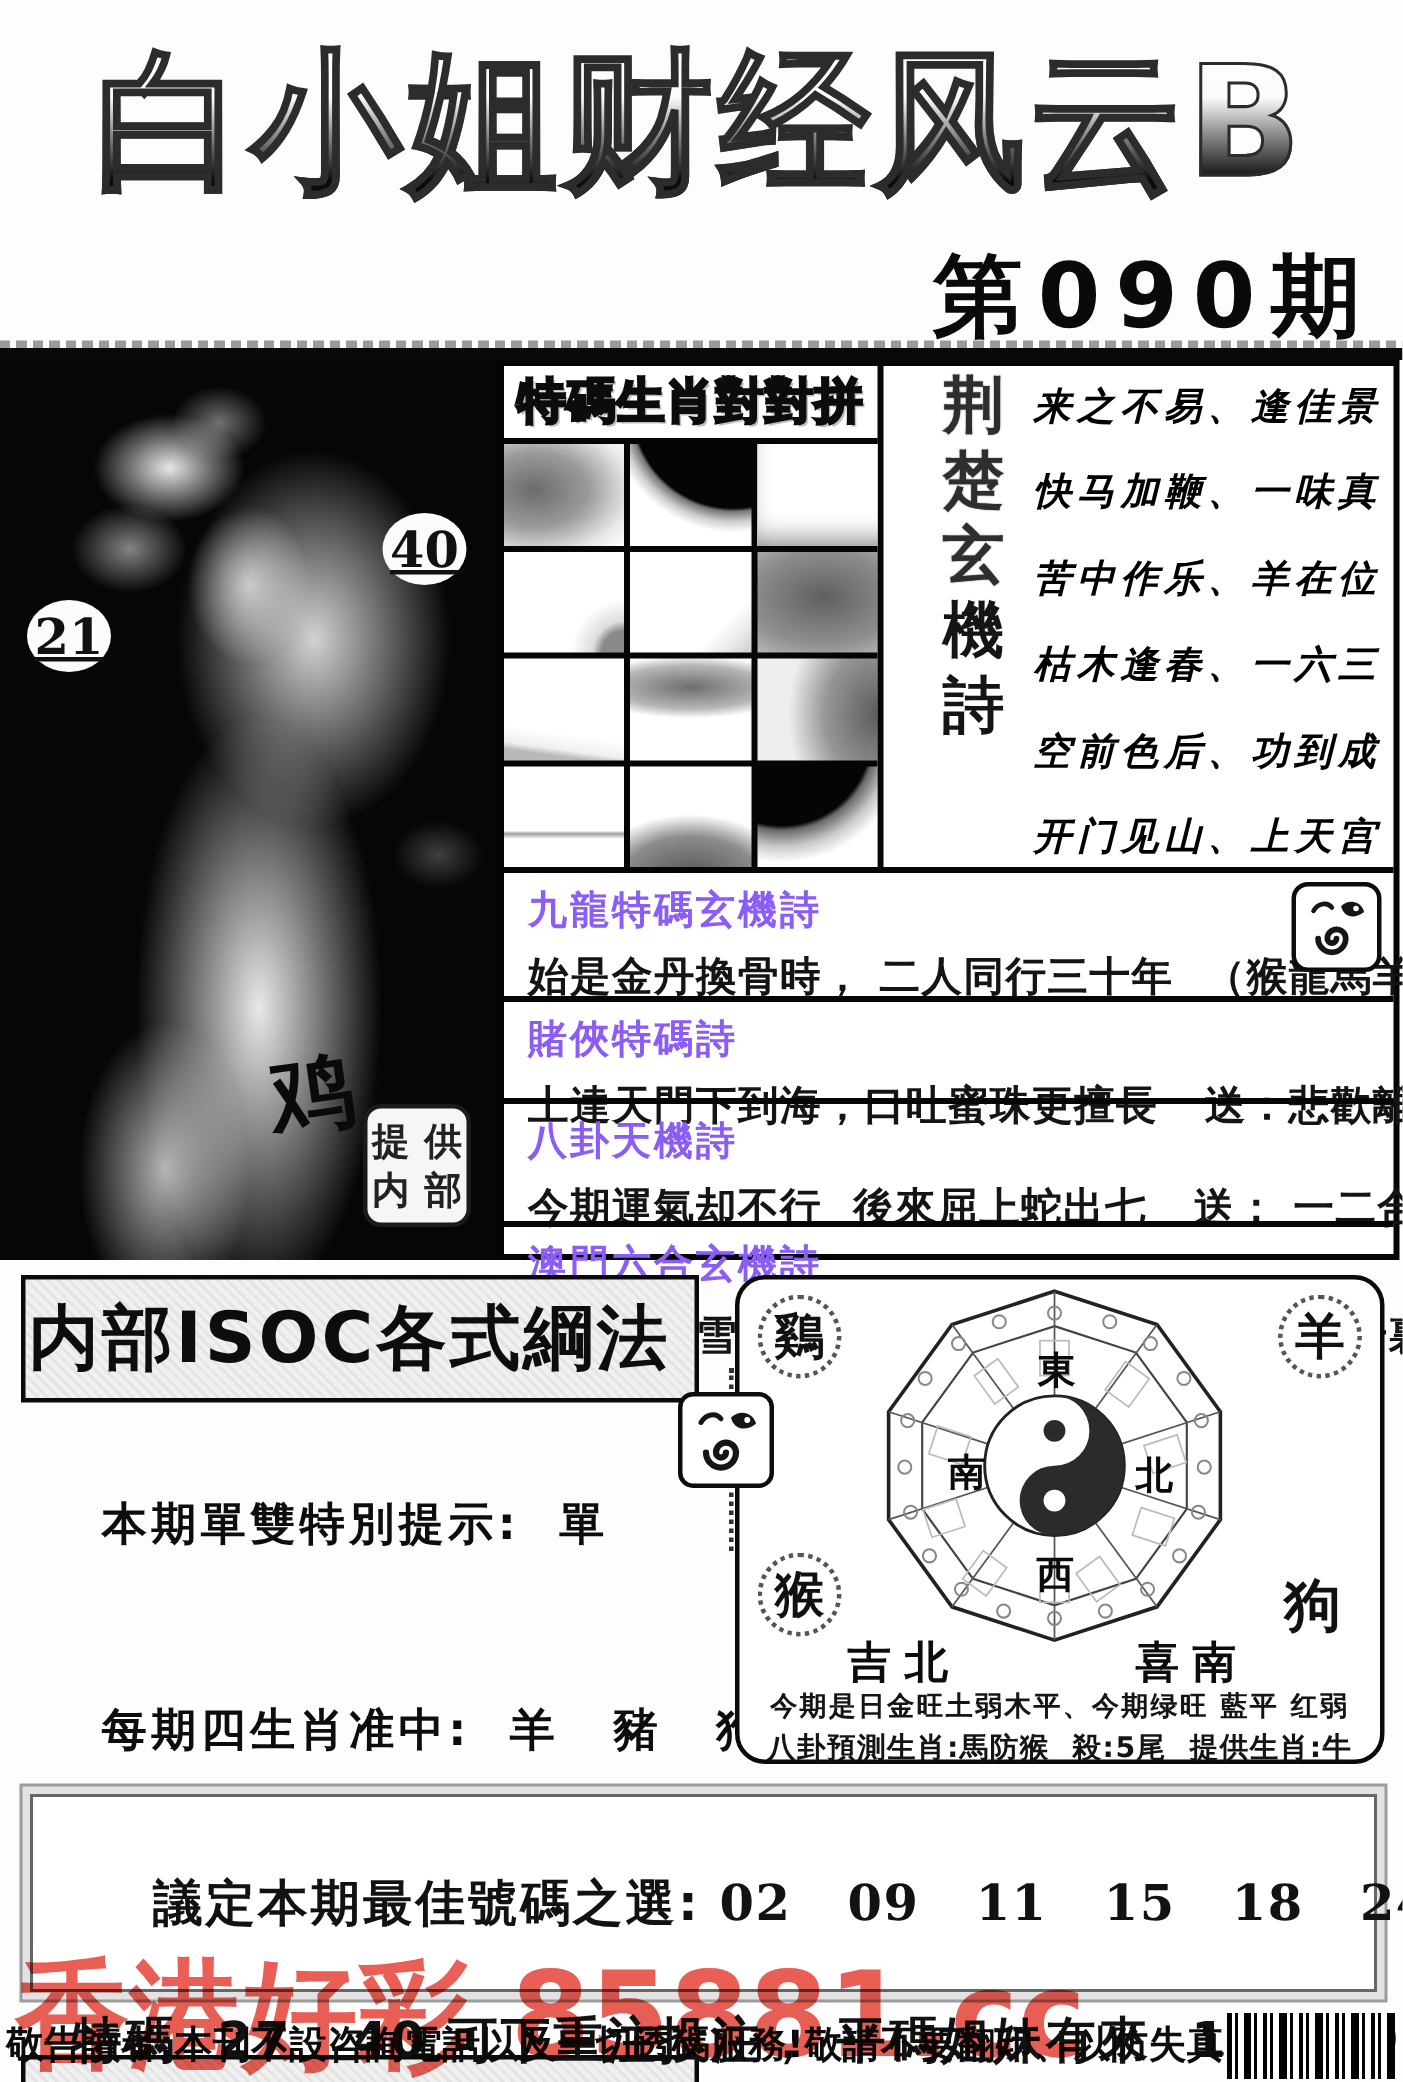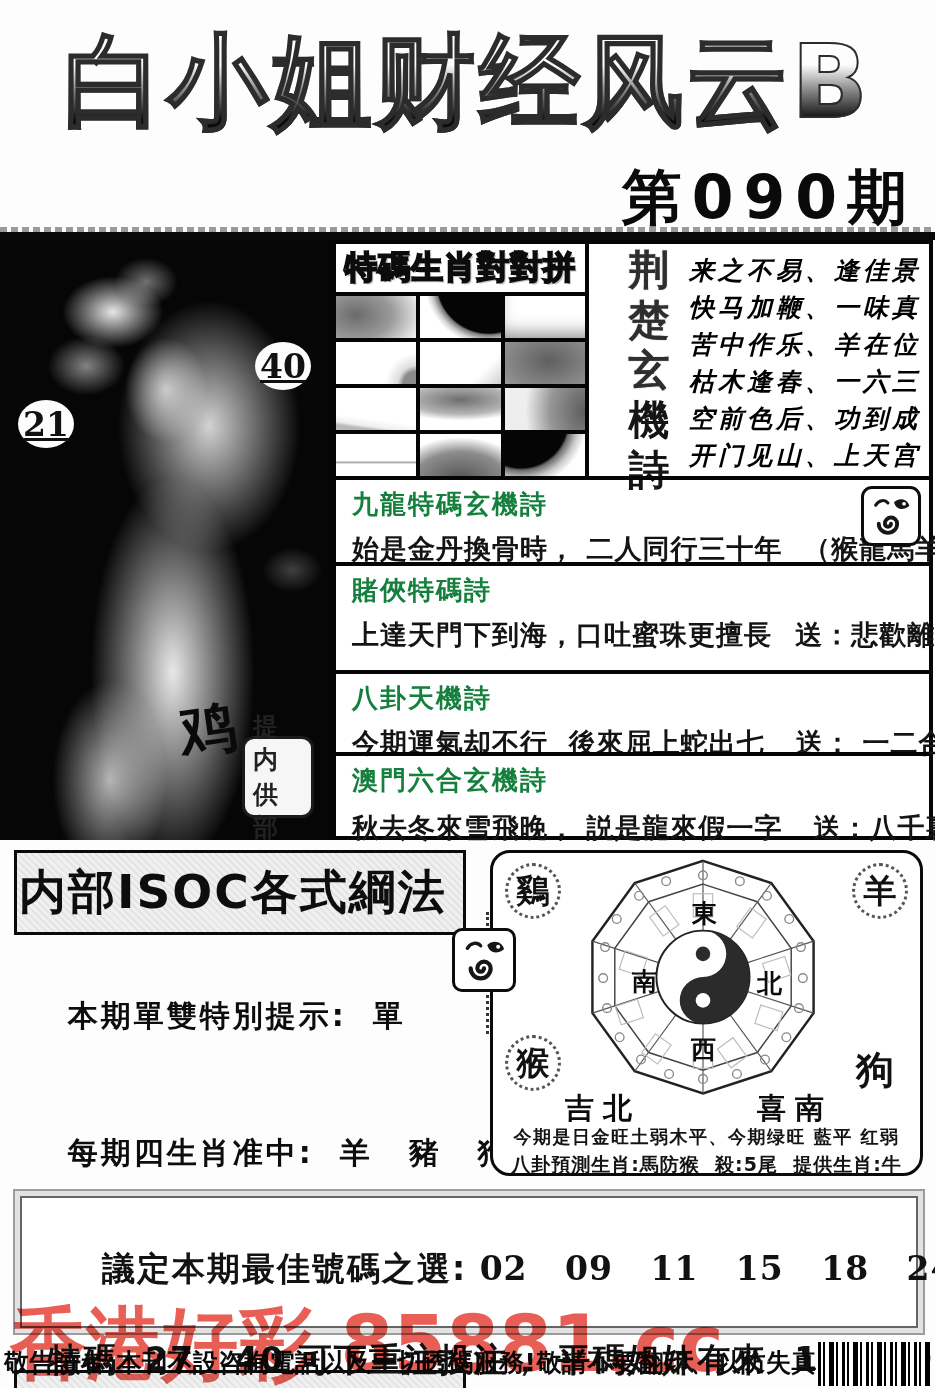--- a/index.html
+++ b/index.html
@@ -51,31 +51,31 @@
   }
   .badge-21{left:18px;top:160px;}
   .badge-40{left:255px;top:102px;}
   .photo-zodiac{
     position:absolute;left:180px;top:452px;font-size:56px;font-weight:700;color:#0a0a0a;
     font-family:"DejaVu Serif","Liberation Serif",serif;transform:rotate(-8deg);
   }
   .provider-stamp{
     position:absolute;left:242px;top:496px;width:72px;height:82px;
     background:#f6f6f6;border:3px solid #1b1b1b;border-radius:12px;
-    display:flex;flex-direction:column;align-items:center;justify-content:center;
+    display:flex;flex-direction:row;align-items:center;justify-content:center;
     gap:2px;font-size:25px;font-weight:700;color:#222;letter-spacing:8px;
     padding-left:8px;
   }
 
   
   .right-stack{
     position:absolute;top:240px;left:332px;width:601px;height:600px;
     border:4px solid #050505;background:#fff;
   }
-  .panel-a{height:232px;display:flex;gap:32px;}
+  .panel-a{height:334px;display:flex;gap:32px;}
   .puzzle-col{width:268px;border-right:4px solid #050505;display:flex;flex-direction:column;}
   .puzzle-title{
     height:48px;display:flex;align-items:center;justify-content:center;
     font-size:32px;font-weight:800;letter-spacing:1px;color:#fff;
     -webkit-text-stroke:2px #0c0c0c;text-shadow:2px 2px 0 rgba(0,0,0,.25);
   }
   .puzzle-grid{
     flex:1;border-top:4px solid #050505;background:#050505;
     display:grid;grid-template-columns:repeat(3,1fr);grid-template-rows:repeat(4,1fr);gap:4px;
   }
@@ -101,22 +101,22 @@
   .poem-strip span:nth-child(1),.poem-strip span:nth-child(2),.poem-strip span:nth-child(3){
     text-shadow:0 0 1px #555;color:#2e2e2e;
   }
   .poem-lines{
     flex:1;padding:10px 8px 4px 12px;display:flex;flex-direction:column;justify-content:space-between;
     font-family:"DejaVu Serif","Liberation Serif",serif;font-style:italic;
     font-size:25px;font-weight:600;color:#000000;letter-spacing:4px;white-space:nowrap;
   }
 
   .verse-sec{border-top:4px solid #050505;position:relative;padding:7px 12px 0 16px;}
-  .sec-b{height:86px;} .sec-c{height:68px;font-family:Liberation Serif, serif;} .sec-d{height:82px;margin-top:40px;} .sec-e{height:72px;}
-  .verse-title{font-size:26px;font-weight:800;letter-spacing:2px;color:#15803d;}
+  .sec-b{height:86px;} .sec-c{height:68px;} .sec-d{height:82px;} .sec-e{height:72px;}
+  .verse-title{font-size:26px;font-weight:800;letter-spacing:2px;color:#8b5cf6;}
   .verse-line{margin-top:9px;font-size:27px;font-weight:700;letter-spacing:1px;color:#141414;white-space:pre;}
   .sec-e .verse-line{margin-top:12px;}
   .stamp-box{
     position:absolute;right:8px;top:6px;width:60px;height:60px;
     border:3px solid #0c0c0c;border-radius:11px;background:#fff;
     display:flex;align-items:center;justify-content:center;
   }
 
   
   .bottom-left{position:absolute;left:14px;top:850px;width:452px;}

